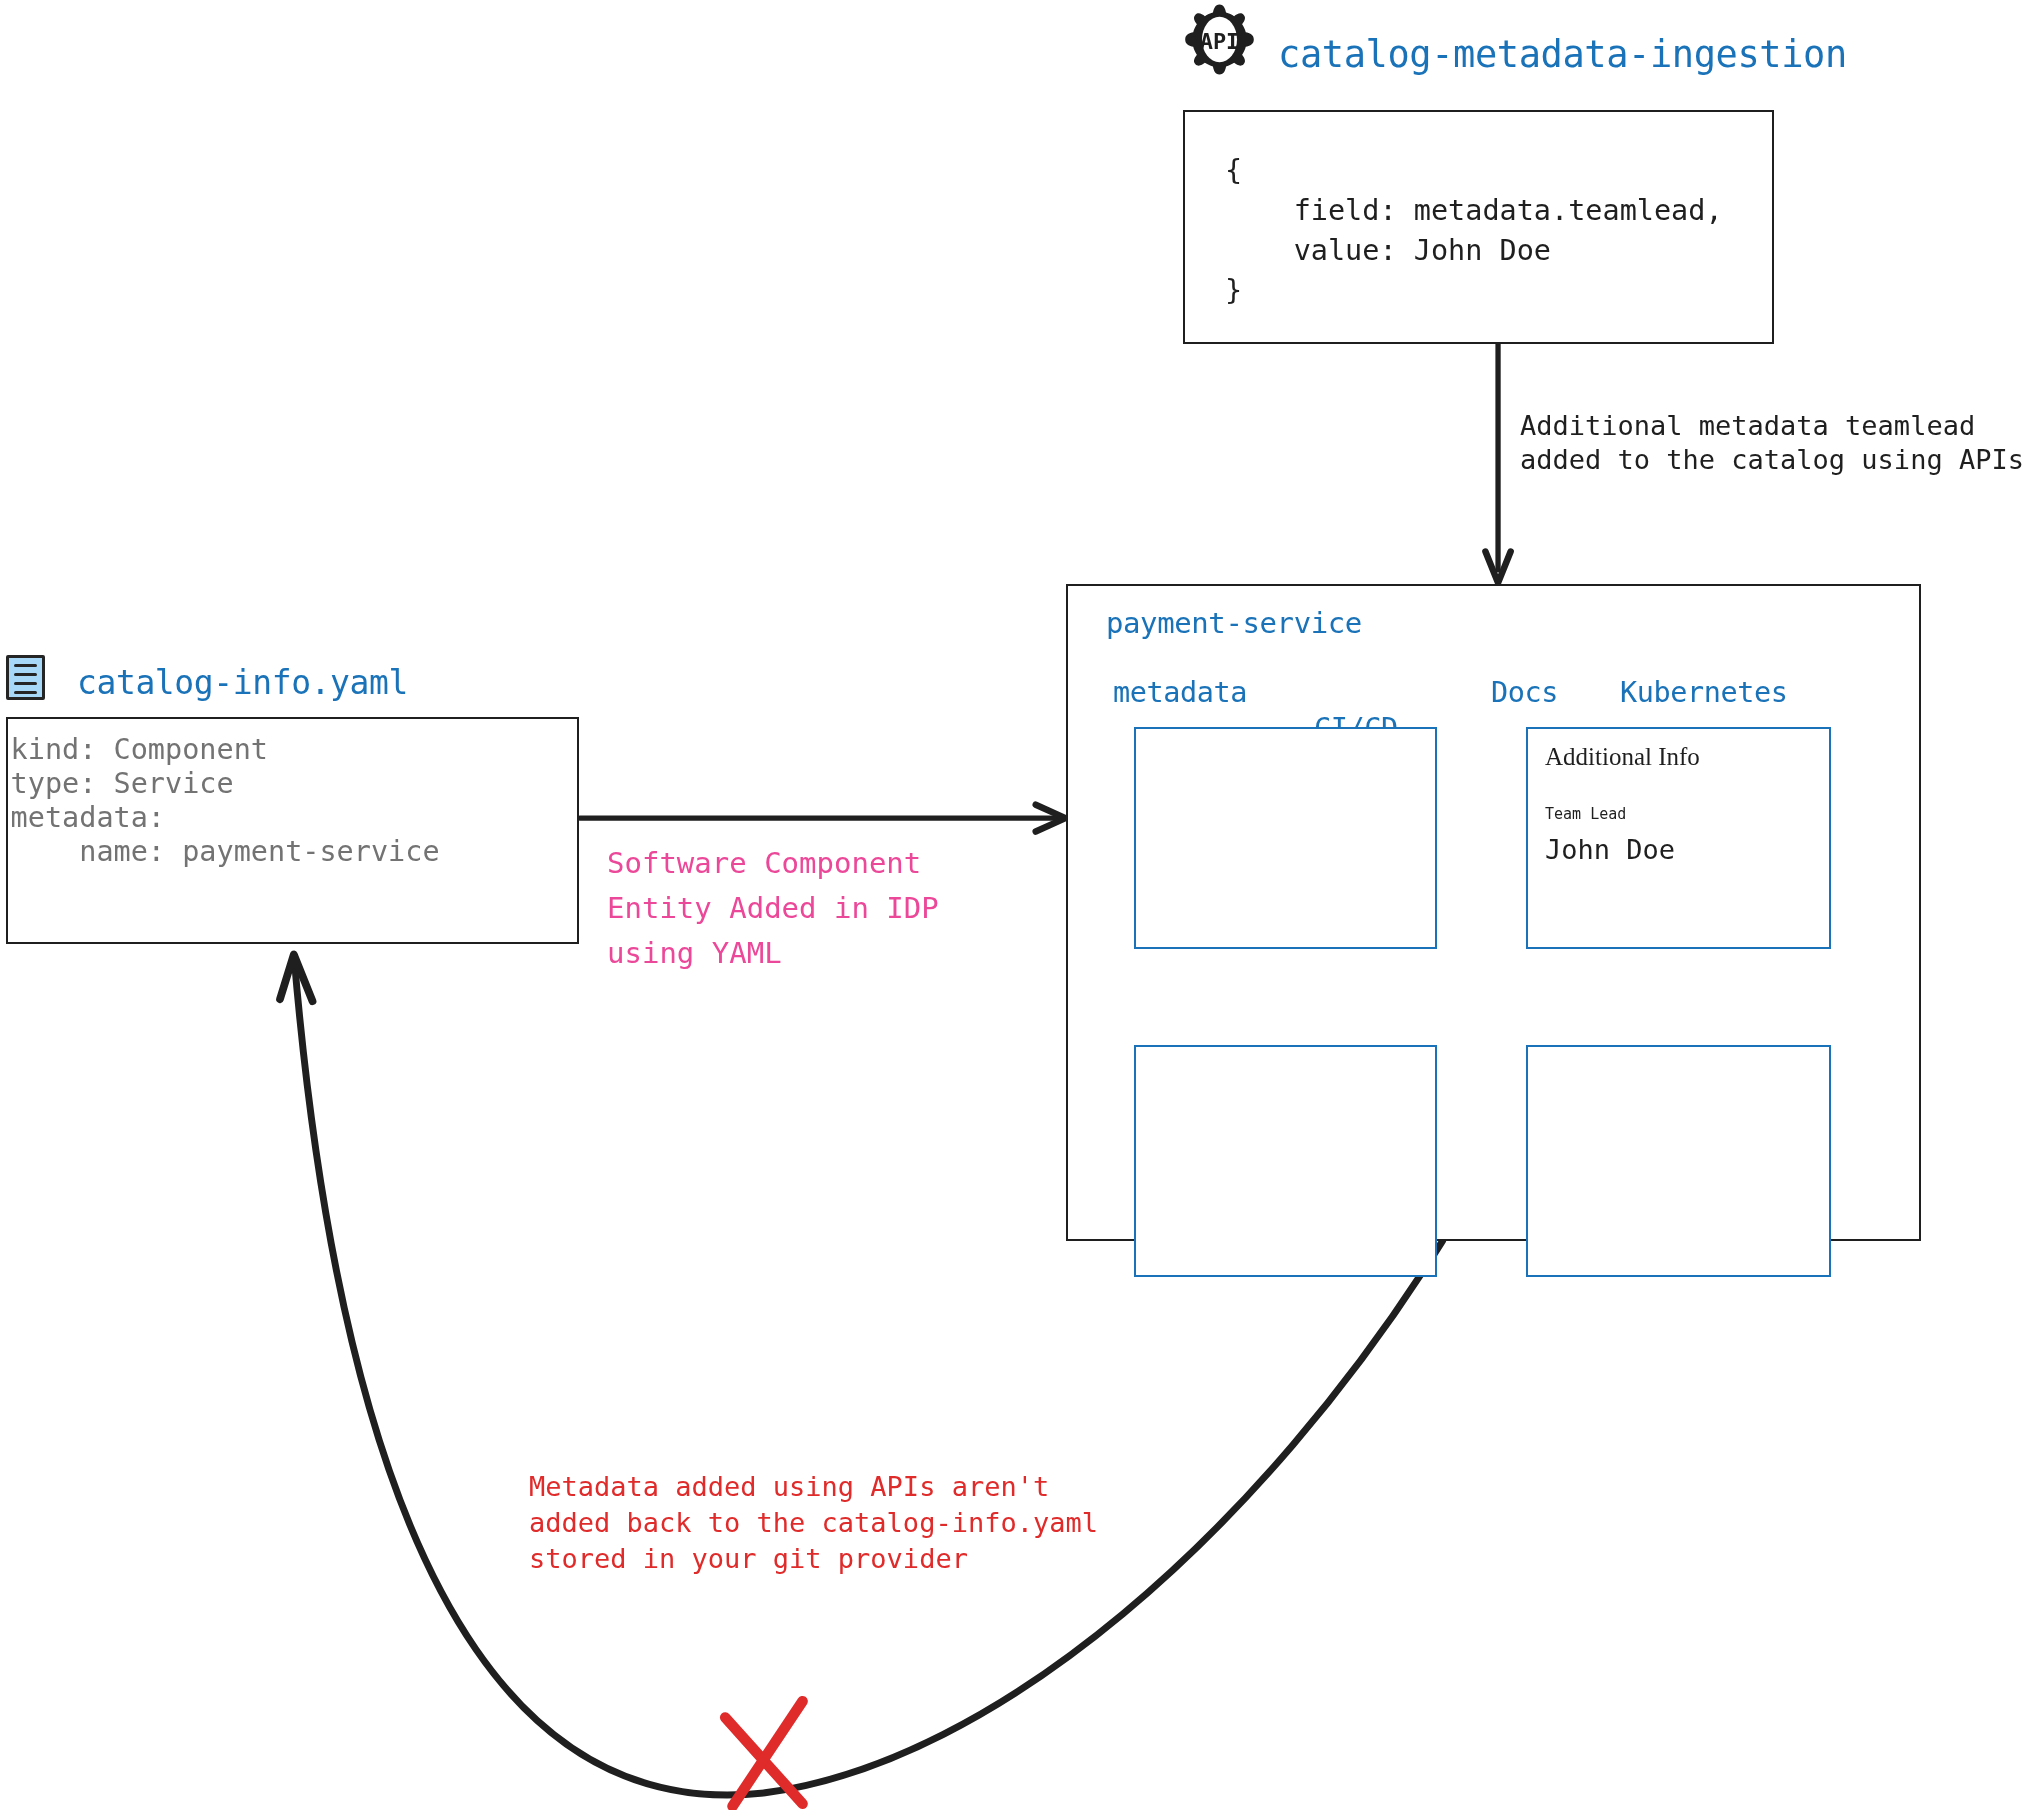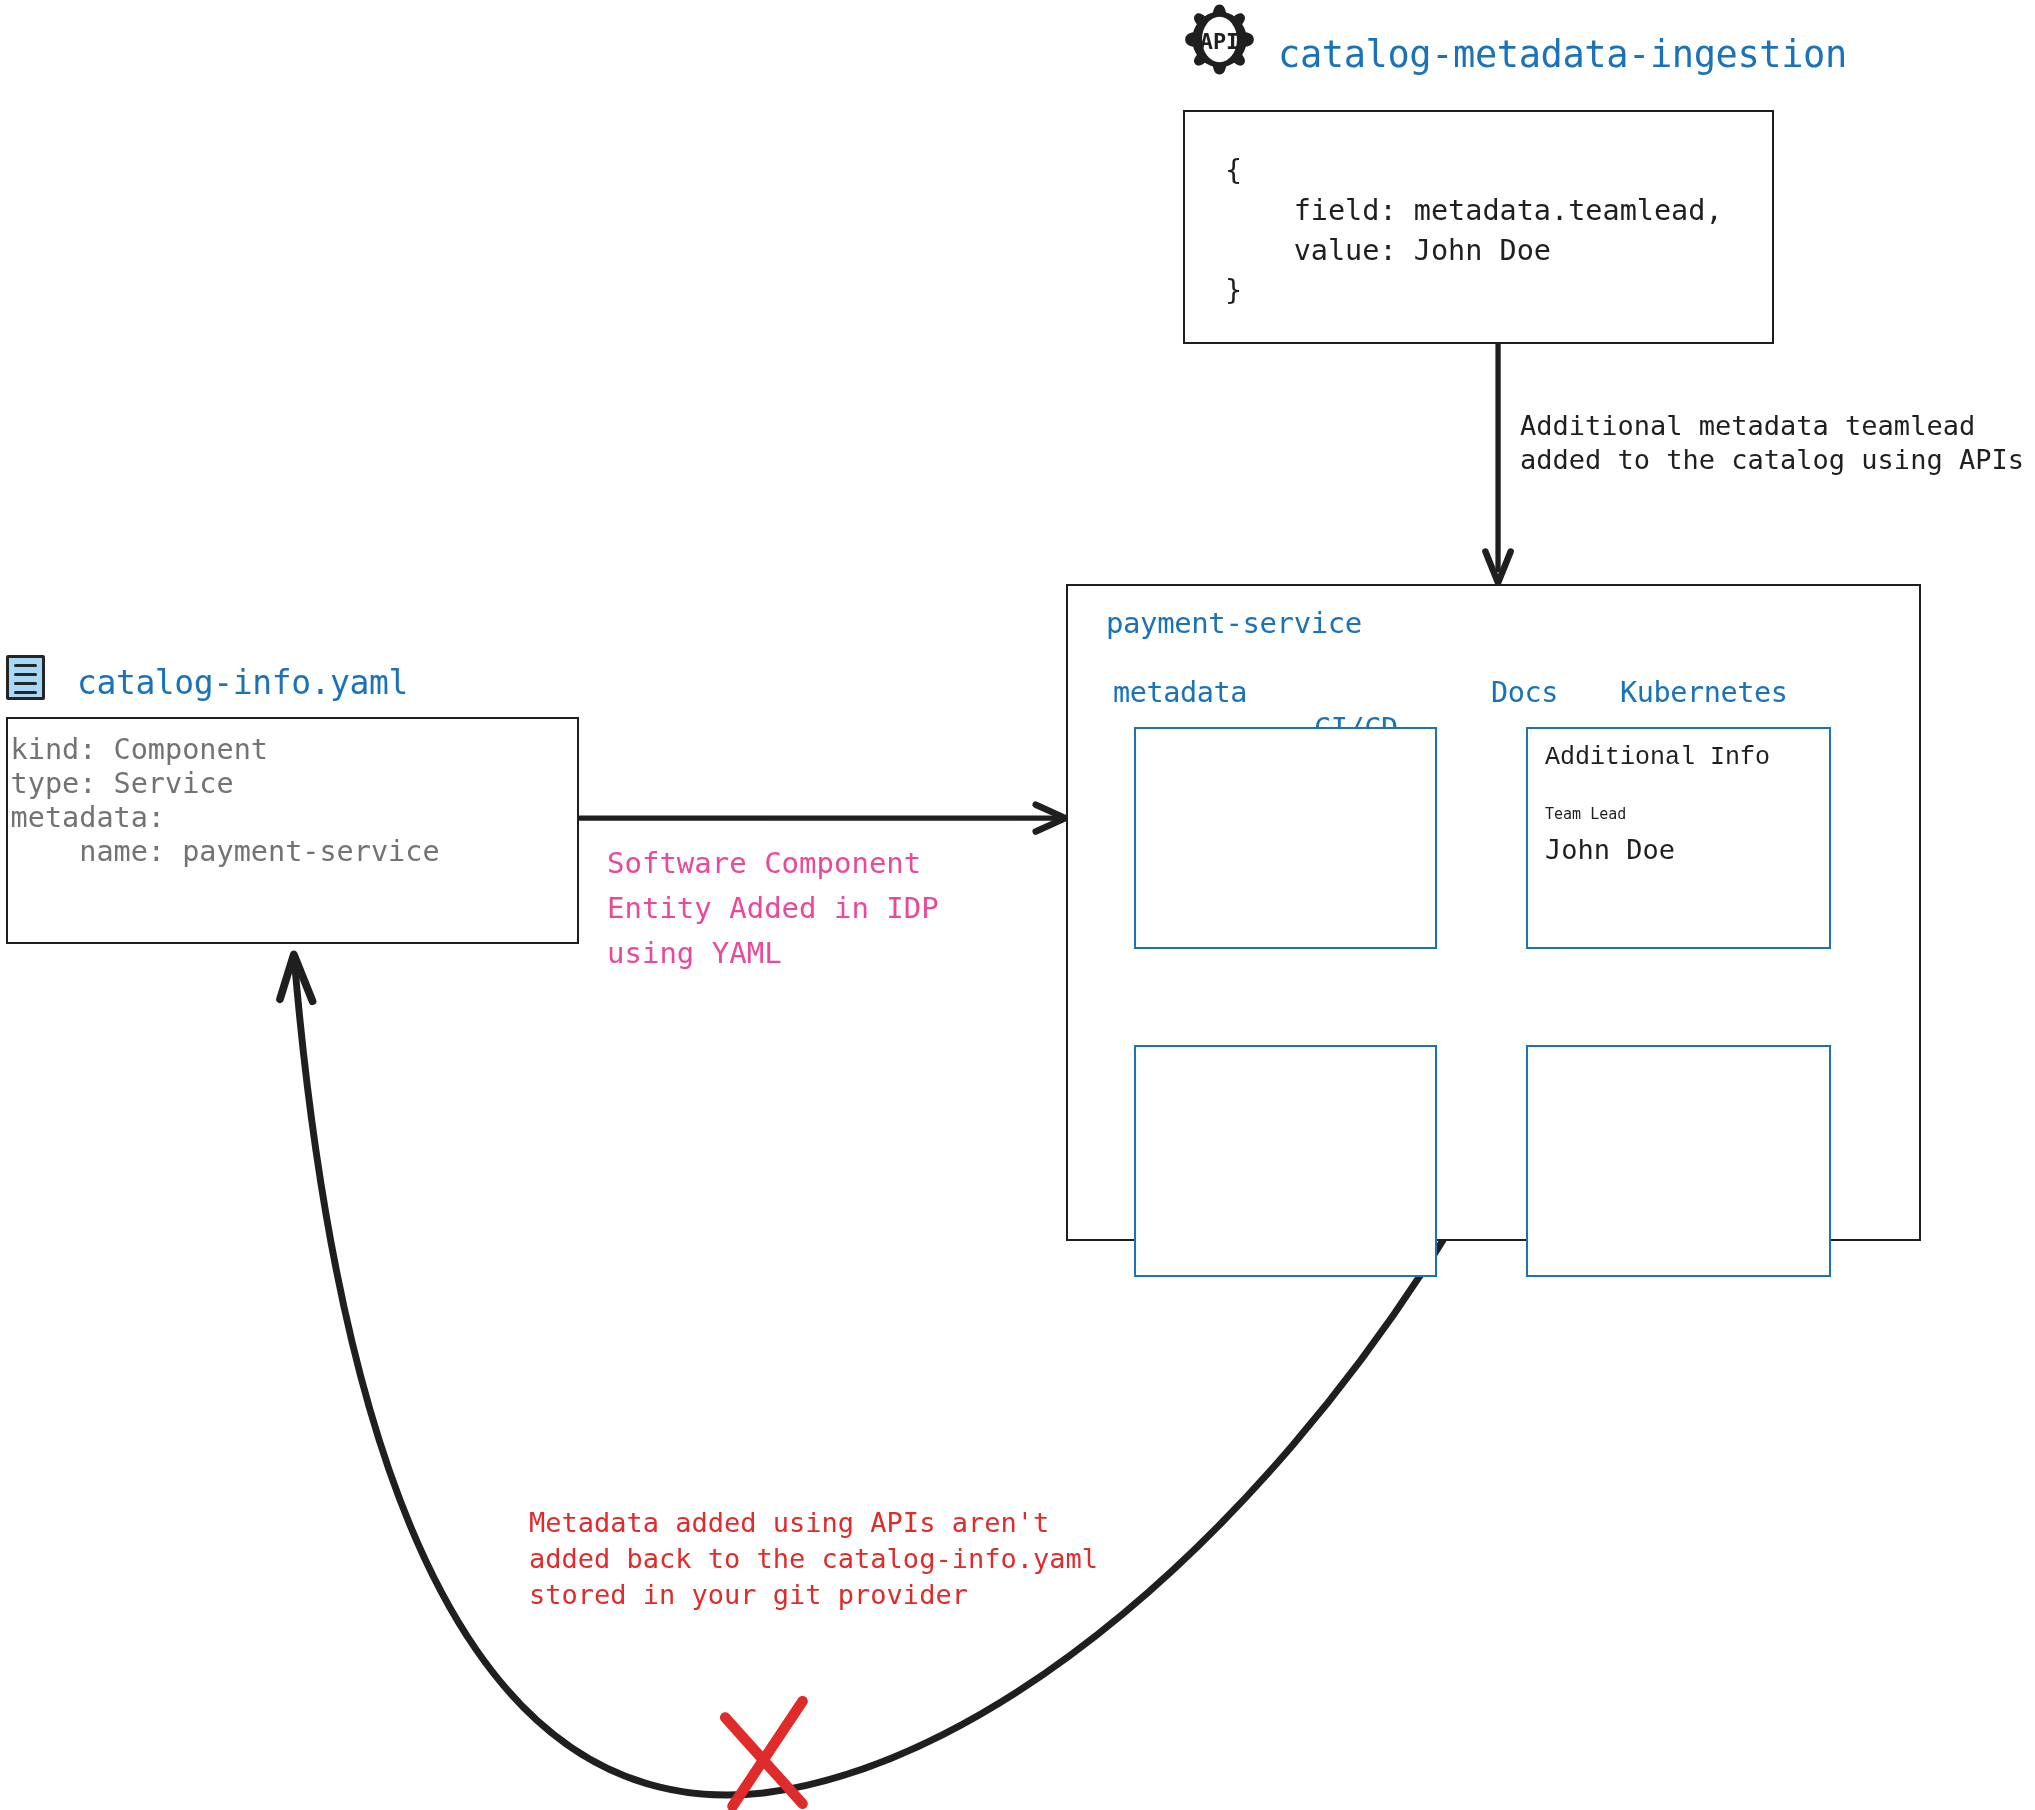--- a/index.html
+++ b/index.html
@@ -197,21 +197,21 @@
   #card-info      { left: 1526px; top: 727px; width: 305px; height: 222px; }
   #card-bottom-l  { left: 1134px; top: 1045px; width: 303px; height: 232px; }
   #card-bottom-r  { left: 1526px; top: 1045px; width: 305px; height: 232px; }
 
   #info-heading {
     position: absolute;
     left: 1545px;
     top: 743px;
     font-size: 25px;
     color: #1f1f1f;
-    font-family: Liberation Mono, monospace;
+    font-family: Liberation Serif, serif;
     white-space: nowrap;
   }
   #info-label {
     position: absolute;
     left: 1545px;
     top: 805px;
     font-size: 15px;
     color: #1f1f1f;
     font-family: "DejaVu Sans Mono", monospace;
     white-space: nowrap;
@@ -229,21 +229,20 @@
   
   #warning-note {
     position: absolute;
     left: 529px;
     top: 1469px;
     font-size: 27px;
     line-height: 36px;
     color: #e02b2b;
     white-space: pre;
     font-family: "DejaVu Sans Mono", monospace;
-    margin-top: 36px;
   }
 </style>
 </head>
 <body>
 
 <div class="stage">
 
   <svg class="svg-layer" viewBox="0 0 5052 4447">
 
     <g>

